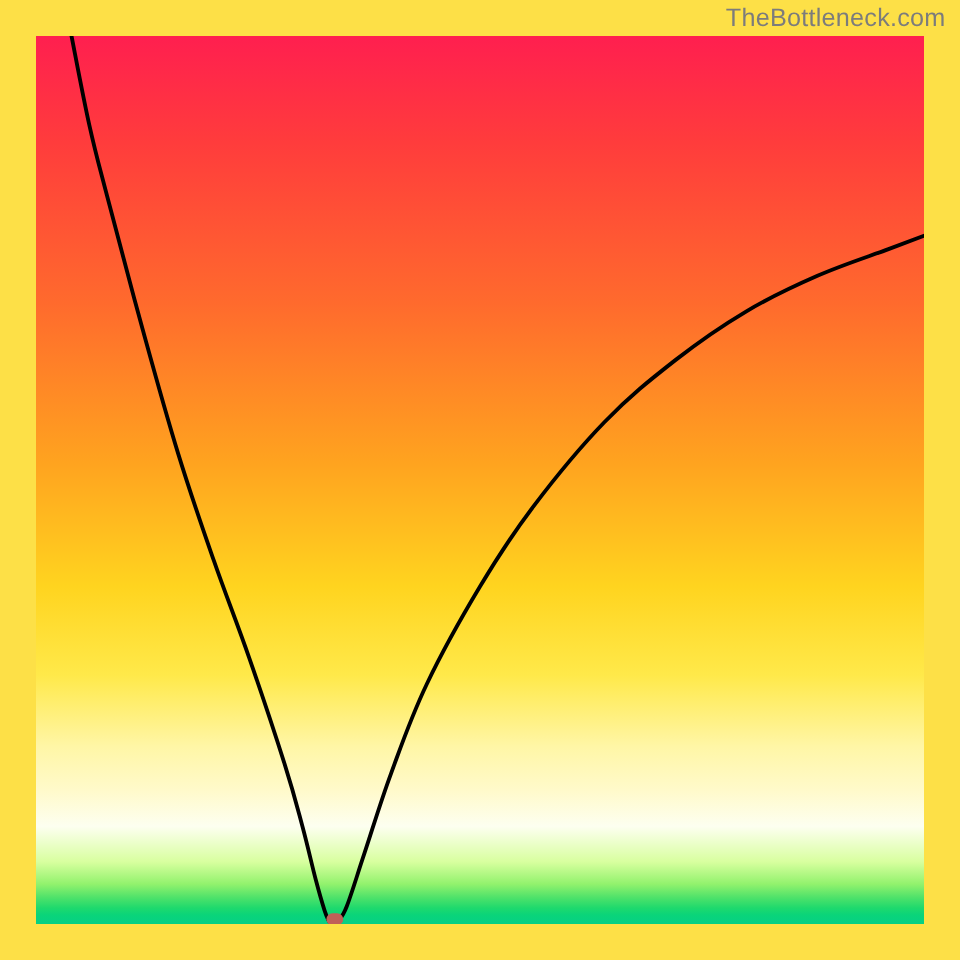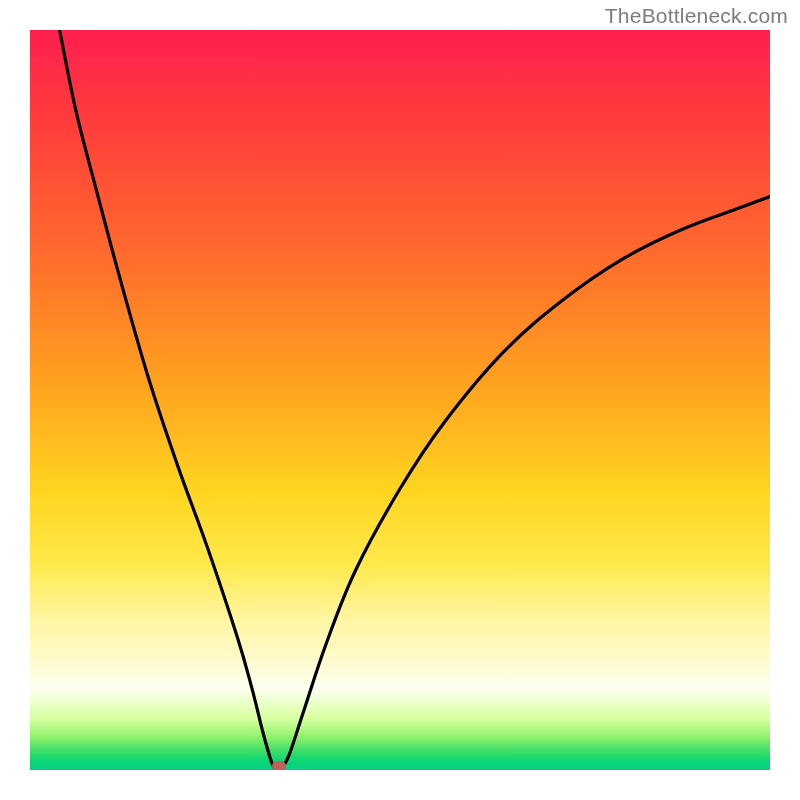--- a/index.html
+++ b/index.html
@@ -10,21 +10,21 @@
     background: #000;
     overflow: hidden;
     font-family: Arial, Helvetica, sans-serif;
   }
   .frame {
     position: absolute;
     left: 0;
     top: 0;
     width: 800px;
     height: 800px;
-    background: #ffffff;
+    background: #fde047;
   }
   .plot-area {
     position: absolute;
     left: 30px;
     top: 30px;
     width: 740px;
     height: 740px;
     overflow: hidden;
   }
   .gradient {

